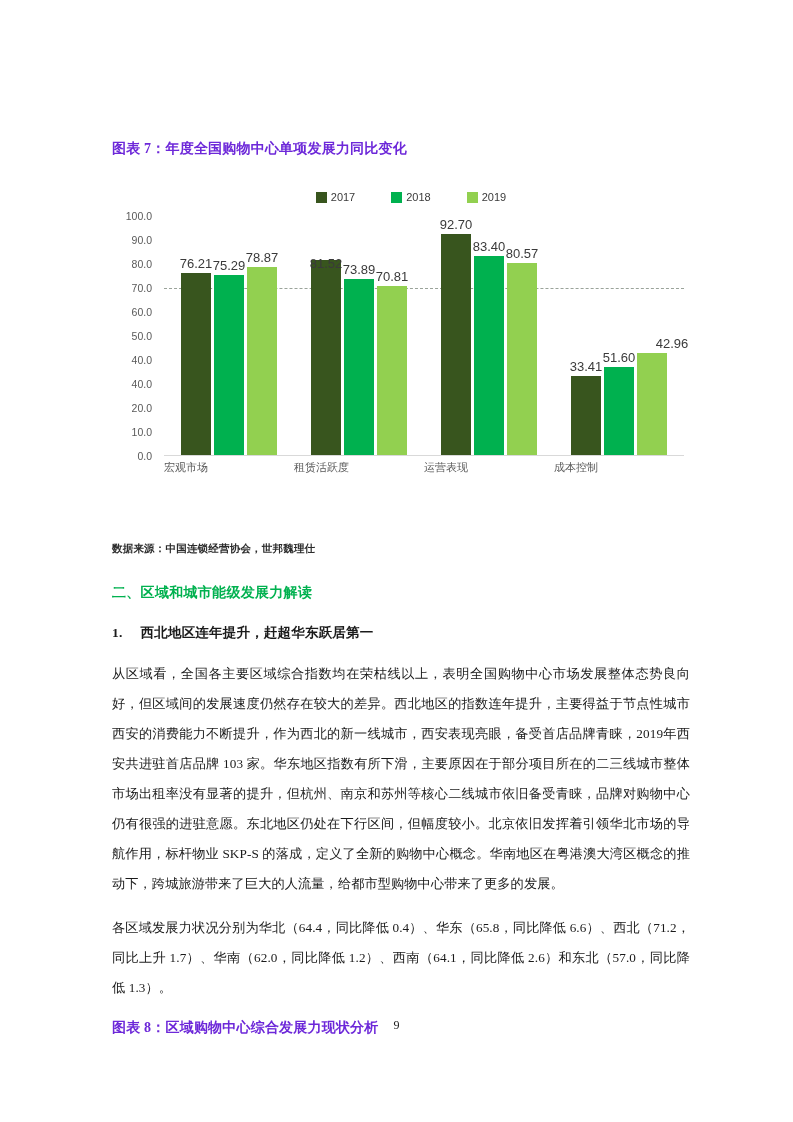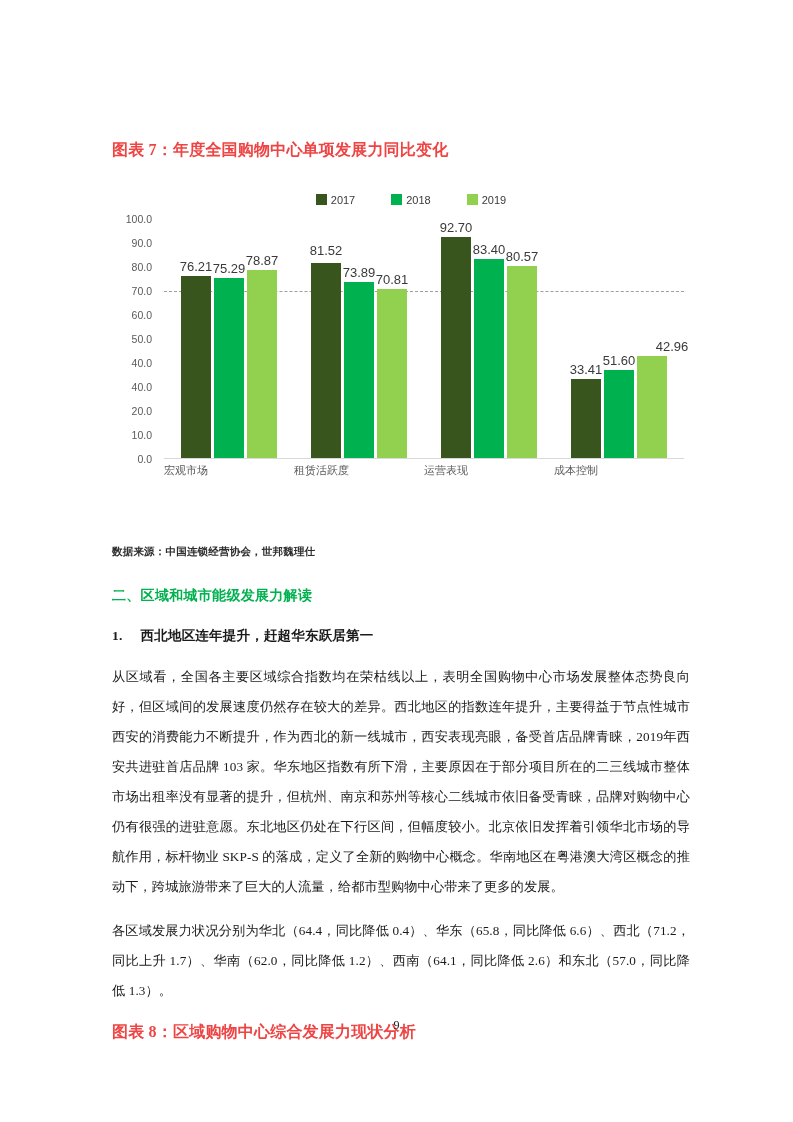--- a/index.html
+++ b/index.html
@@ -27,22 +27,22 @@
   .content {
     position: absolute;
     left: 112px;
     top: 0;
     width: 578px;
   }
 
   
   .fig-caption {
     font-family: "Liberation Serif", "DejaVu Serif", serif;
-    font-size: 16px;
-    color: #ef4444;
+    font-size: 14px;
+    color: #6d28d9;
     font-weight: 700;
     letter-spacing: .2px;
   }
   .source-note {
     font-family: "Liberation Serif", "DejaVu Serif", serif;
     font-size: 10.5px;
     color: #2b2b2b;
     font-weight: 700;
     letter-spacing: .2px;
   }
@@ -92,21 +92,21 @@
     left: 0;
     width: 578px;
     display: flex;
     justify-content: center;
     align-items: center;
     gap: 16px;
     height: 18px;
   }
   .legend-item {
     display: flex;
-    align-items: flex-start;
+    align-items: flex-end;
     gap: 4px;
     margin-left: 20px;
   }
   .legend-swatch {
     width: 11px;
     height: 11px;
     display: block;
   }
   .legend-label {
     font-family: "Liberation Sans", "DejaVu Sans", sans-serif;
@@ -264,21 +264,21 @@
                   <div class="bar-value" style="bottom: 182.696px;">75.29</div>
                 </div>
                 <div class="bar" style="height: 189.288px;">
                   <div class="bar-rect" style="height: 189.288px; background: rgb(146, 208, 80);"></div>
                   <div class="bar-value" style="bottom: 191.288px;">78.87</div>
                 </div>
               </div>
               <div class="group">
                 <div class="bar" style="height: 195.648px;">
                   <div class="bar-rect" style="height: 195.648px; background: rgb(56, 85, 30);"></div>
-                  <div class="bar-value" style="bottom: 201px;">81.52</div>
+                  <div class="bar-value" style="bottom: 185px;">81.52</div>
                 </div>
                 <div class="bar" style="height: 216px; margin-top: 24px;">
                   <div class="bar-rect" style="height: 177.336px; background: rgb(0, 177, 79);"></div>
                   <div class="bar-value" style="bottom: 179.336px;">73.89</div>
                 </div>
                 <div class="bar" style="height: 169.944px;">
                   <div class="bar-rect" style="height: 169.944px; background: rgb(146, 208, 80);"></div>
                   <div class="bar-value" style="bottom: 171.944px;">70.81</div>
                 </div>
               </div>

